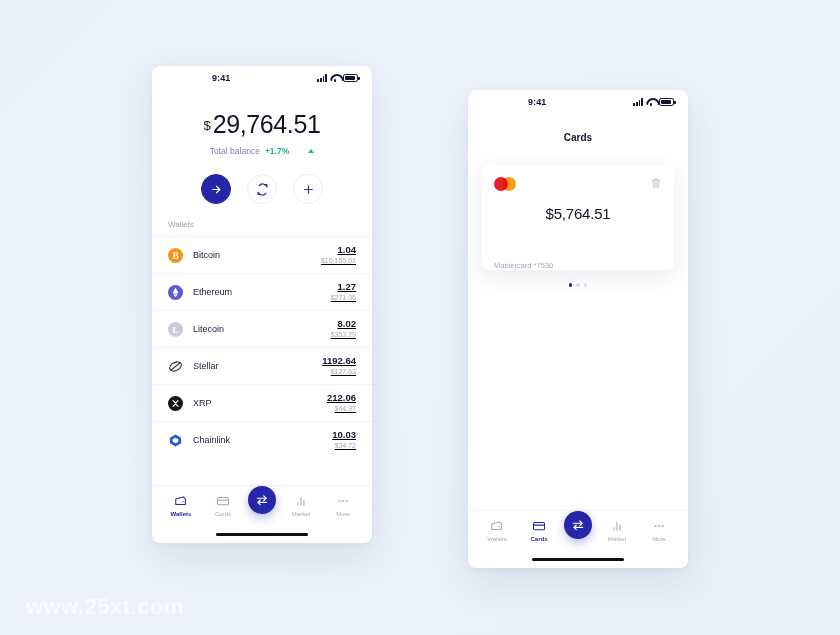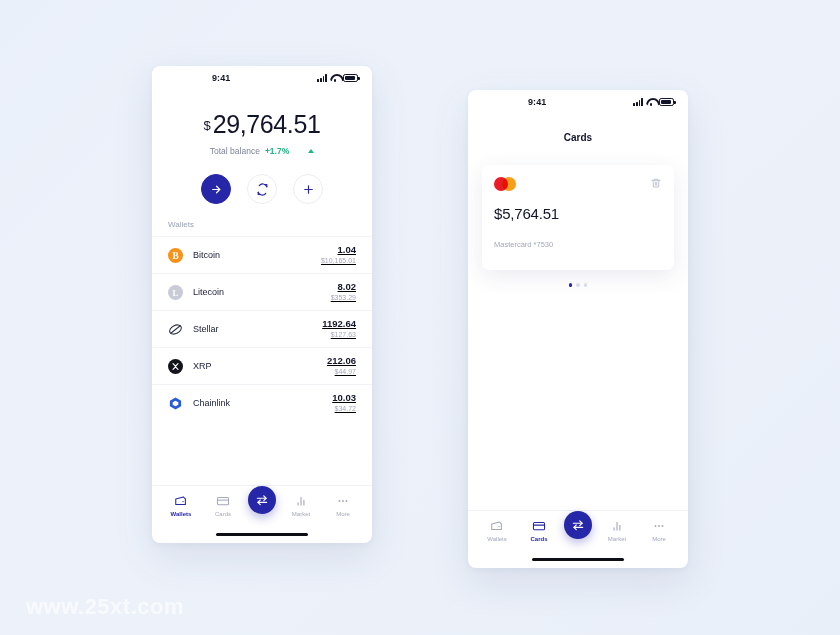--- a/index.html
+++ b/index.html
@@ -98,22 +98,22 @@
   .card{
     margin:22px 14px 0; background:#fff; border-radius:7px;
     box-shadow:0 6px 22px rgba(45,62,110,.10);
     padding:12px 12px 12px 12px; height:105px; position:relative; flex:none;
   }
   .card-top{ display:flex; align-items:flex-start; justify-content:space-between; }
   .mc{ width:22px; height:14px; position:relative; }
   .mc i{ position:absolute; top:0; width:14px; height:14px; border-radius:50%; }
   .mc i.a{ left:0; background:#eb1c26; }
   .mc i.b{ right:0; background:#f79e1b; mix-blend-mode:multiply; }
-  .card-amt{ font-size:15px; font-weight:400; color:#12142b; margin-top:14px; letter-spacing:-.2px; }
-  .card-meta{ position:absolute; left:12px; bottom:21px; font-size:7.5px; color:#a3a8bb; }
+  .card-amt{ font-size:15px; font-weight:400; color:#12142b; margin-top:14px; letter-spacing:-.2px;text-align:center; }
+  .card-meta{ position:absolute; left:12px; bottom:0; font-size:7.5px; color:#a3a8bb; }
 
   .dots{ display:flex; justify-content:center; gap:4px; margin-top:13px; flex:none; }
   .dots i{ width:3.5px; height:3.5px; border-radius:50%; background:#dde2ec; display:block; }
   .dots i.on{ background:#2626a8; }
 
   .cta-wrap{ padding:18px 14px 0; flex:none; }
   .btn{
     height:30px; border-radius:16px; display:flex; align-items:center; justify-content:center;
     font-size:9px; font-weight:700;
   }
@@ -212,20 +212,33 @@
               <text x="12" y="17" font-size="15" font-family="Liberation Serif, serif" font-weight="bold" fill="#fff" text-anchor="middle">B</text>
             </svg>
         </span>
         <span class="wname">Bitcoin</span>
         <span class="wvals">
           <span class="wqty" style="display:block">1.04</span>
           <span class="wfiat" style="display:block">$10,165.01</span>
         </span>
       </div>
 
+      <div class="wrow">
+        <span class="coin-ic">
+          <svg width="15" height="15" viewBox="0 0 24 24">
+              <circle cx="12" cy="12" r="12" fill="#5a5ad6"></circle>
+              <path d="M12 4.5 L16.5 12 L12 14.6 L7.5 12 Z M12 15.6 L16.5 13 L12 19.5 L7.5 13 Z" fill="#fff"></path>
+            </svg>
+        </span>
+        <span class="wname">Ethereum</span>
+        <span class="wvals">
+          <span class="wqty" style="display:block">1.27</span>
+          <span class="wfiat" style="display:block">$271.06</span>
+        </span>
+      </div>
 
       <div class="wrow">
         <span class="coin-ic">
           <svg width="15" height="15" viewBox="0 0 24 24">
               <circle cx="12" cy="12" r="12" fill="#c9ccd6"></circle>
               <text x="12" y="17" font-size="14" font-family="Liberation Serif, serif" font-weight="bold" fill="#fff" text-anchor="middle">L</text>
             </svg>
         </span>
         <span class="wname">Litecoin</span>
         <span class="wvals">

